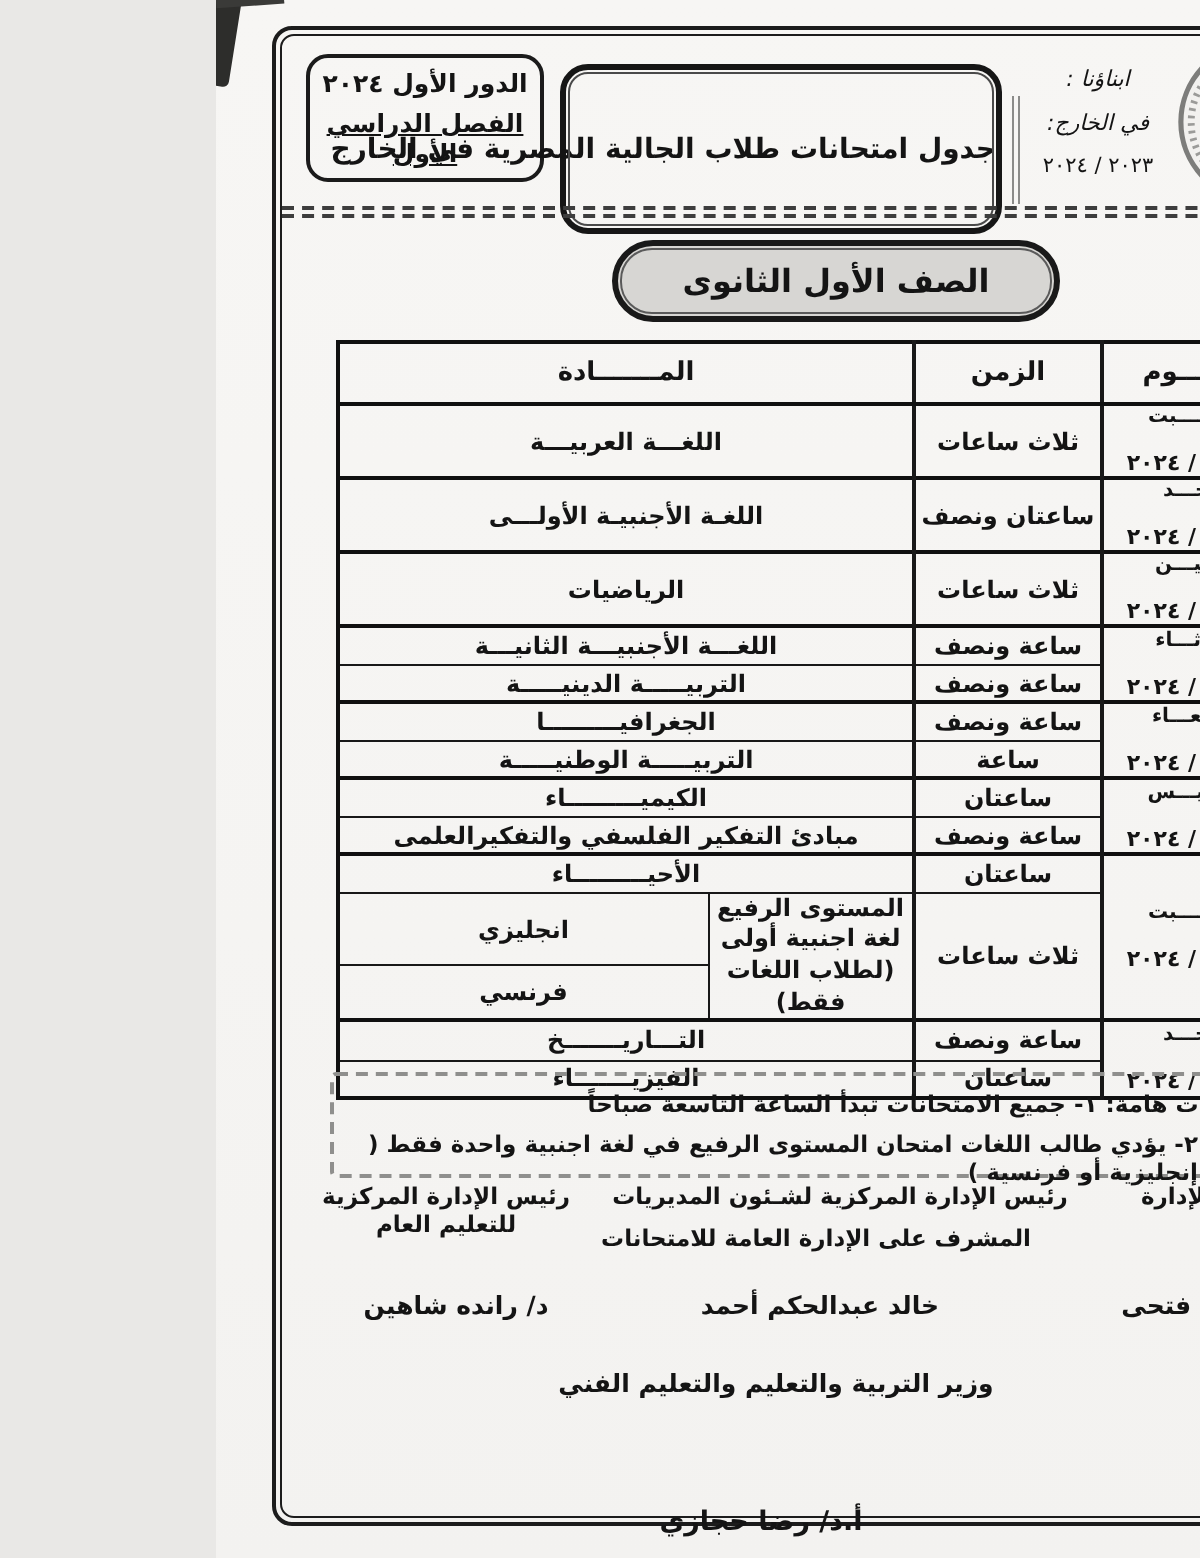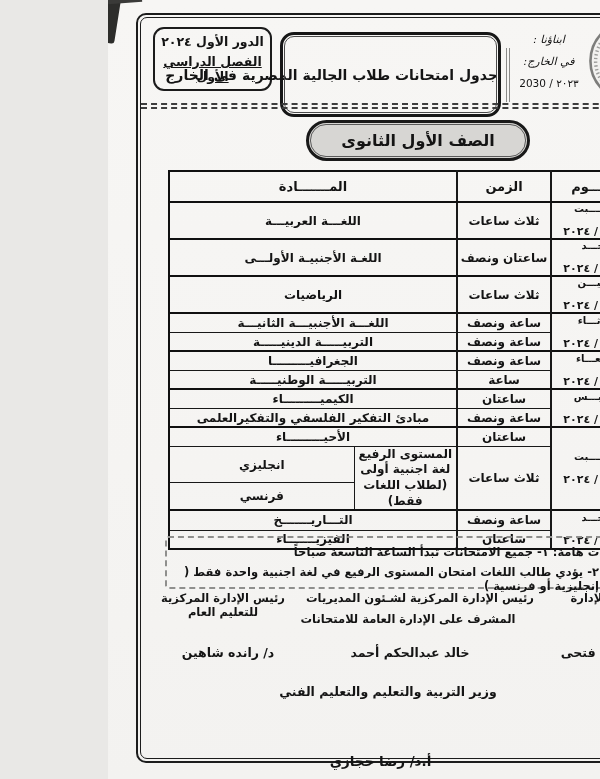--- a/index.html
+++ b/index.html
@@ -87,21 +87,21 @@
   </div>
 
   <div class="title-box">
     <div>جدول امتحانات طلاب الجالية المصرية في الخارج</div>
   </div>
 
   <div class="vbar"></div>
   <div class="corner-block">
     <div class="cl">ابناؤنا :</div>
     <div class="cl">في الخارج:</div>
-    <div class="yr">٢٠٢٣ / 2030</div>
+    <div class="yr">٢٠٢٣ / ٢٠٢٤</div>
   </div>
 
   <div class="seal">
     <svg viewBox="0 0 100 100" width="86" height="86">
       <circle cx="50" cy="50" r="46" fill="#f2f1ef" stroke="#7d7d7b" stroke-width="3"></circle>
       <circle cx="50" cy="50" r="40" fill="none" stroke="#9b9b99" stroke-width="4" stroke-dasharray="1.6,2.8"></circle>
       <circle cx="50" cy="50" r="33" fill="none" stroke="#8d8d8b" stroke-width="1.2"></circle>
       <path d="M50 15 l5 6 -3 0 4 6 -4 -1 0 7 -4 0 0 -7 -4 1 4 -6 -3 0 z" fill="#4c4c4a"></path>
       <path d="M32 50 c6 -8 12 -8 18 0 c6 8 12 8 18 0" stroke="#6e6e6c" stroke-width="2.4" fill="none"></path>
       <path d="M34 58 c5 -5 11 -5 16 0 c5 5 11 5 16 0" stroke="#7a7a78" stroke-width="2" fill="none"></path>

